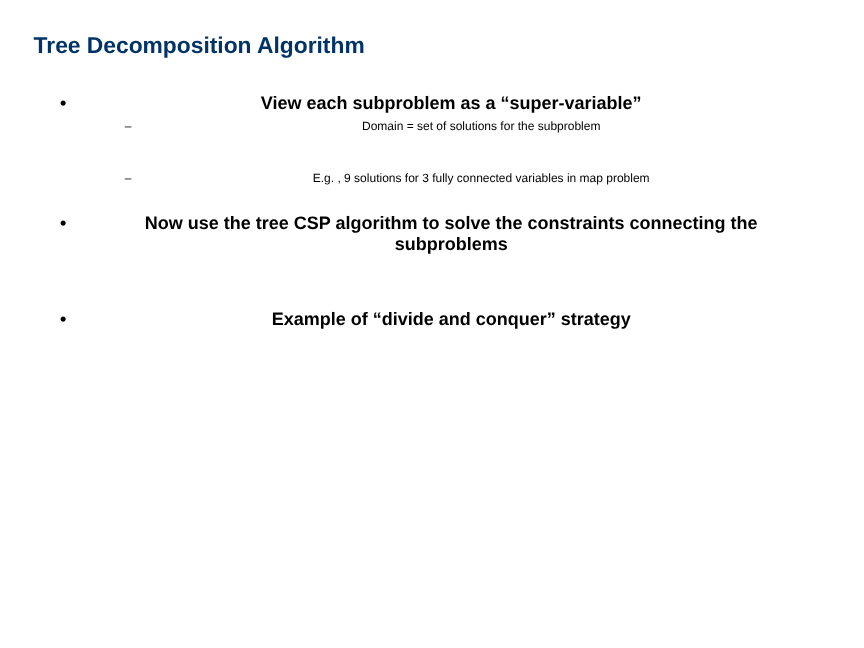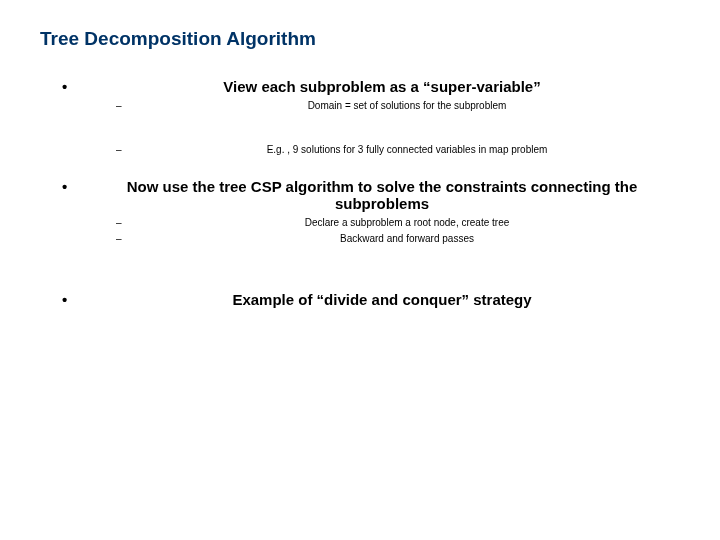--- a/index.html
+++ b/index.html
@@ -6,21 +6,21 @@
     margin: 0;
     padding: 0;
     width: 720px;
     height: 540px;
     background: #ffffff;
     font-family: Verdana, Geneva, sans-serif;
     color: #000000;
   }
   .slide {
     box-sizing: border-box;
-    padding: 28px 40px 20px 40px;
+    padding: 28px 40px 20px 28px;
     width: 100%;
     height: 100%;
   }
   .title {
     font-size: 19px;
     font-weight: bold;
     color: #003366;
     margin: 0 0 28px 0;
   }
   ul.level1 {
@@ -86,24 +86,20 @@
       <div class="gap-small"></div>
       <ul class="level2">
         <li>E.g. , 9 solutions for 3 fully connected variables in map problem</li>
       </ul>
     </li>
 
     <div class="gap-med"></div>
 
     <li>
       <span>Now use the tree CSP algorithm to solve the constraints connecting the subproblems</span>
-      <ul class="level2">
-        <li>Declare a subproblem a root node, create tree</li>
-        <li>Backward and forward passes</li>
-      </ul>
     </li>
 
     <div class="gap-big"></div>
 
     <li>
       <span>Example of “divide and conquer” strategy</span>
     </li>
 
   </ul>
 

